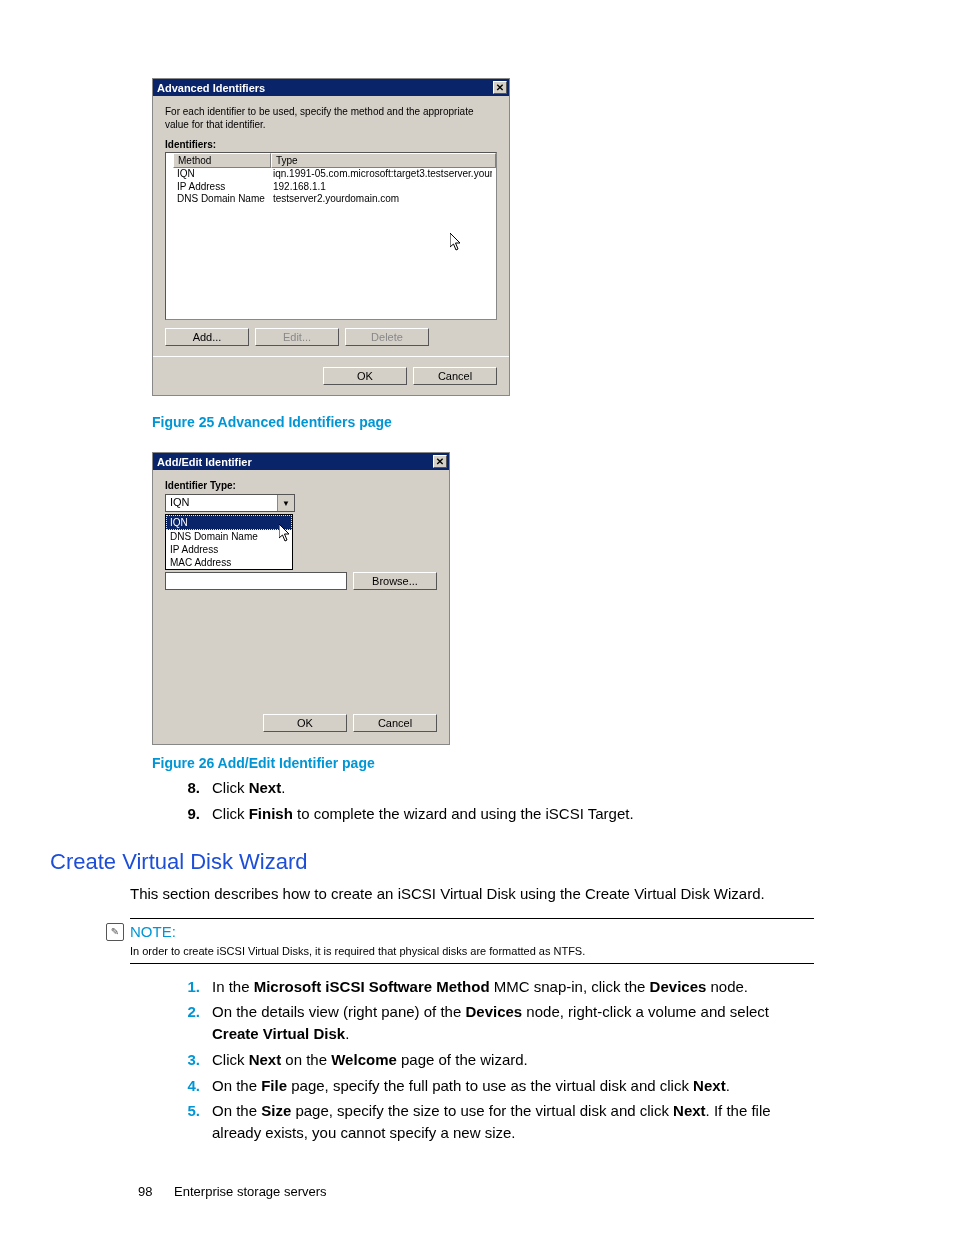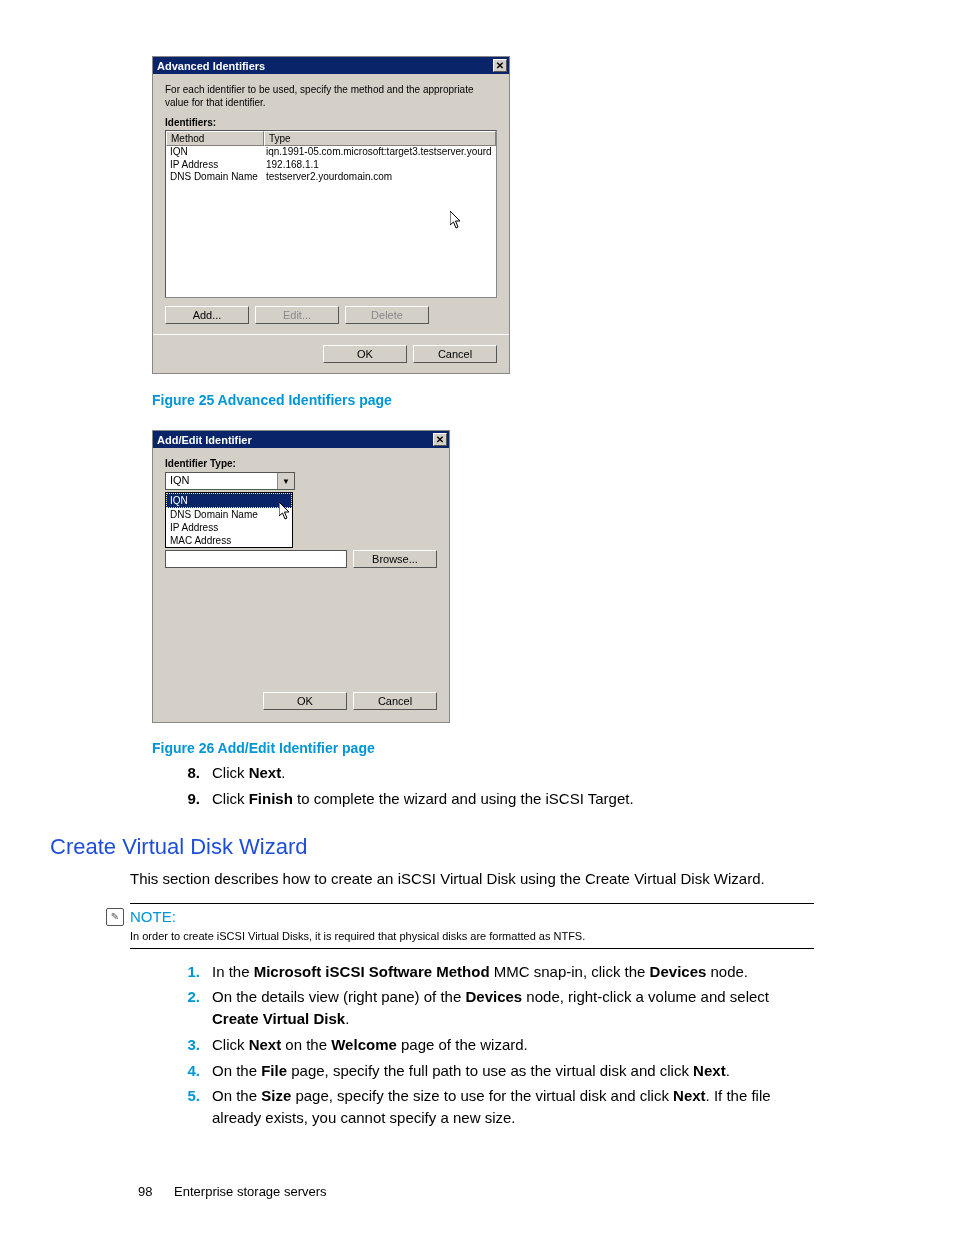--- a/index.html
+++ b/index.html
@@ -221,29 +221,29 @@
     position:absolute;
     width:12px;height:16px;
   }
   .cursor svg{display:block;}
 </style>
 </head>
 <body>
 
 <div class="page">
 
-  <div class="dialog" style="width:358px;">
+  <div class="dialog" style="width:358px;margin-top:22px;">
     <div class="titlebar">
       <span>Advanced Identifiers</span>
       <span class="title-close">✕</span>
     </div>
     <div class="body">
       <div class="instruction">For each identifier to be used, specify the method and the appropriate value for that identifier.</div>
       <div class="label-small">Identifiers:</div>
-      <div class="listview" style="position:relative;">
+      <div class="listview" style="position:relative;padding-left:7px;">
         <div class="header">
           <div class="hcell" style="width:98px;">Method</div>
           <div class="hcell" style="flex:1;">Type</div>
         </div>
         <div class="rows">
           <div class="row">
             <div class="cell" style="width:96px;">IQN</div>
             <div class="cell" style="flex:1;">iqn.1991-05.com.microsoft:target3.testserver.yourdomai...</div>
           </div>
           <div class="row">
@@ -301,21 +301,21 @@
         <div class="textfield" style="flex:1;"></div>
         <span class="winbtn">Browse...</span>
       </div>
     </div>
     <div style="padding:8px 12px 12px; display:flex; justify-content:flex-end; gap:6px;">
       <span class="winbtn">OK</span>
       <span class="winbtn">Cancel</span>
     </div>
   </div>
 
-  <div class="figure-caption" style="margin-top:17px; margin-bottom:6px;">Figure 26 Add/Edit Identifier page</div>
+  <div class="figure-caption" style="margin-top:10px; margin-bottom:6px;">Figure 26 Add/Edit Identifier page</div>
 
   <div class="doc-list">
     <div class="item">
       <div class="num">8.</div>
       <div class="txt"><span>Click </span><b>Next</b><span>.</span></div>
     </div>
     <div class="item">
       <div class="num">9.</div>
       <div class="txt"><span>Click </span><b>Finish</b><span> to complete the wizard and using the iSCSI Target.</span></div>
     </div>

